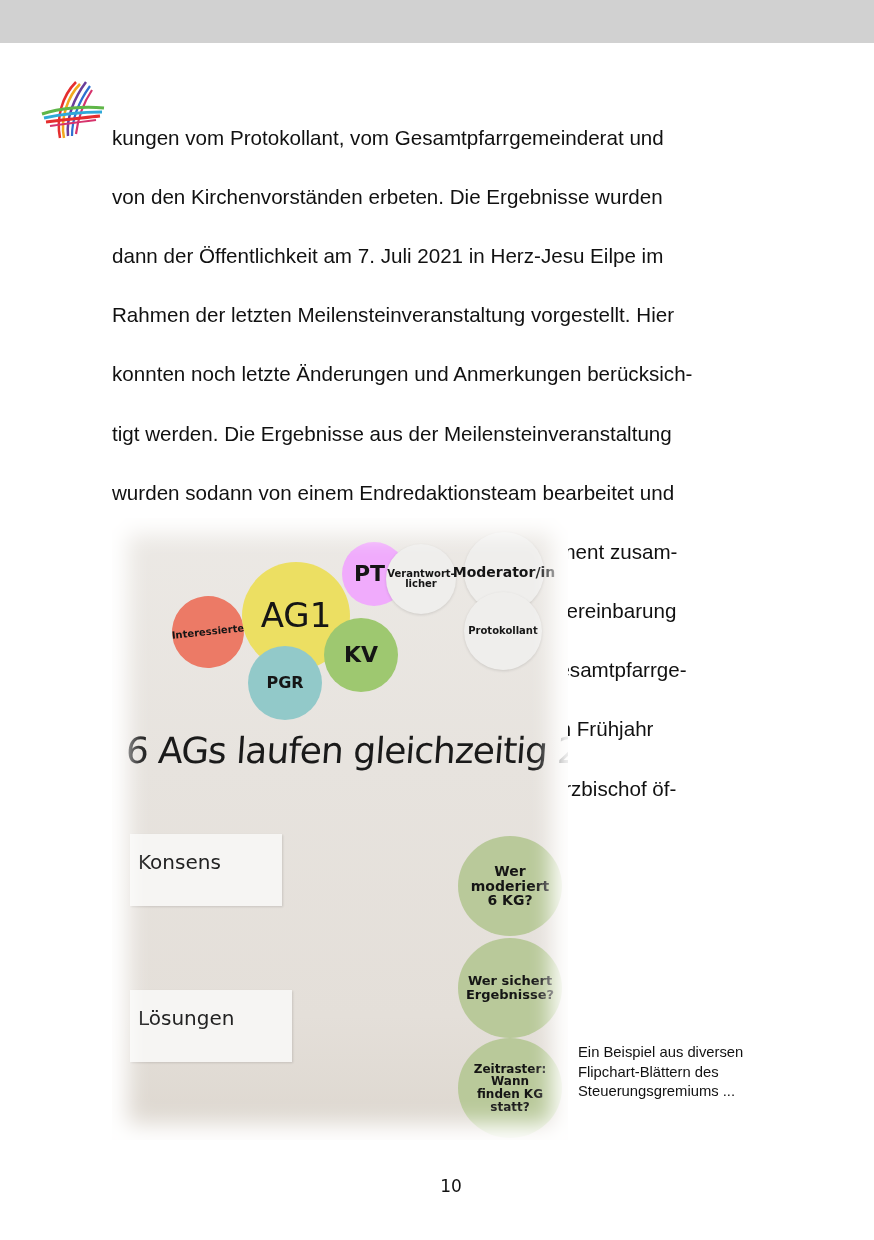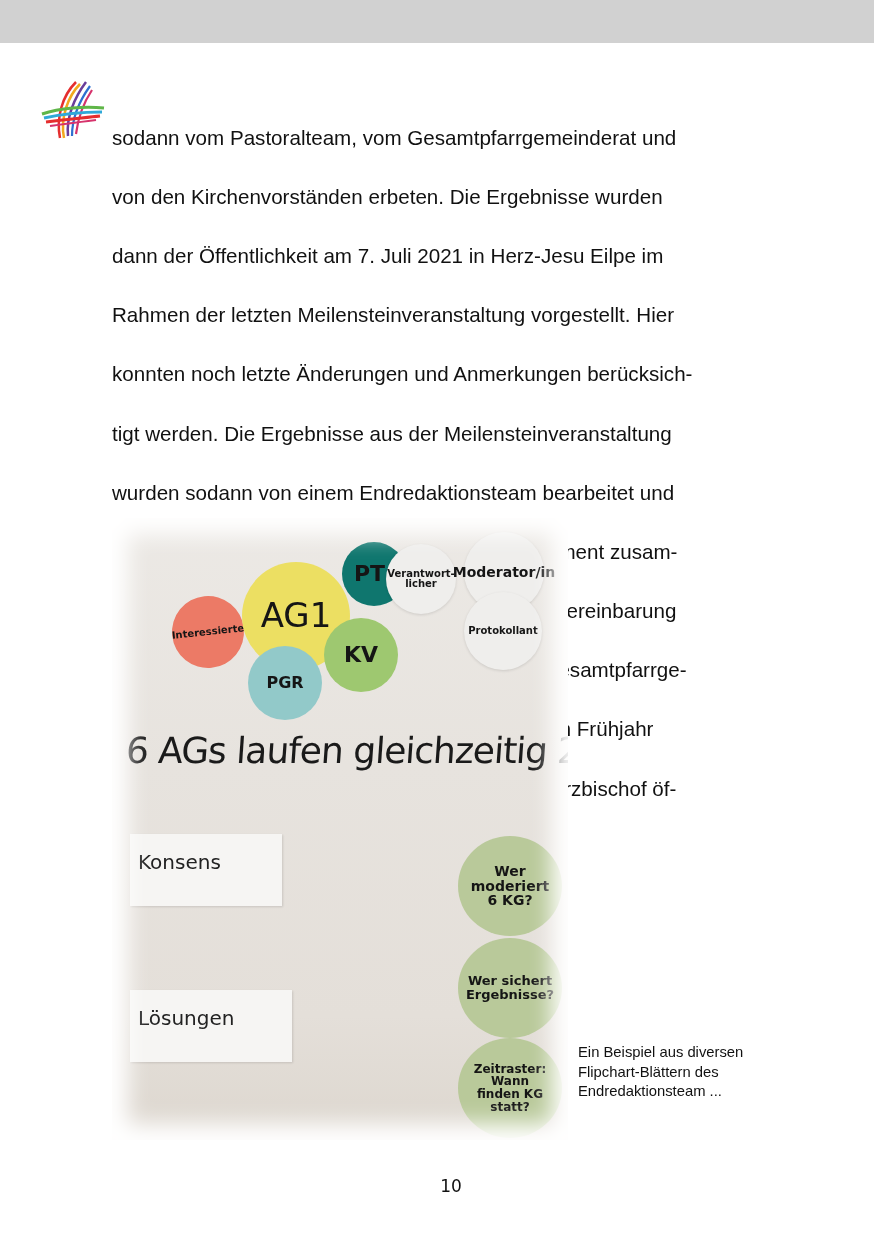--- a/index.html
+++ b/index.html
@@ -33,21 +33,21 @@
     }
 
     .circle {
       position: absolute; border-radius: 50%;
       display: flex; align-items: center; justify-content: center; text-align: center;
       font-family: "DejaVu Sans", sans-serif; color: #151515; font-weight: bold;
       line-height: 1.05;
     }
     .c-red { background: #ec7a66; }
     .c-yellow { background: #ecdf62; }
-    .c-orange { background: #0f766e; text-align: right; }
+    .c-orange { background: #f0abfc; text-align: right; }
     .c-green { background: #9ec870; }
     .c-blue { background: #92c9c9; }
     .c-white { background: #efeeec; box-shadow: 0 1px 3px rgba(0,0,0,0.12); }
     .c-sage { background: #b9c99a; }
 
     .handwritten-title {
       position: absolute; left: 14px; top: 212px; width: 430px;
       font-family: "DejaVu Sans", sans-serif; font-size: 36px; color: #1a1a1a;
       letter-spacing: -1px; transform: skewX(-4deg); white-space: nowrap;
     }
@@ -84,21 +84,21 @@
     <path d="M32 58 C 32 40, 40 22, 50 8" stroke="#2f6fd0" stroke-width="2.2" fill="none"></path>
     <path d="M36 56 C 38 40, 44 24, 52 12" stroke="#d6336c" stroke-width="2.2" fill="none"></path>
     <path d="M2 36 C 20 30, 44 28, 64 30" stroke="#5fb648" stroke-width="3" fill="none"></path>
     <path d="M4 40 C 22 36, 44 34, 62 34" stroke="#2fa9d8" stroke-width="3" fill="none"></path>
     <path d="M6 44 C 22 42, 42 40, 60 38" stroke="#e52e2e" stroke-width="3" fill="none"></path>
     <path d="M10 48 C 24 46, 40 44, 56 42" stroke="#d6336c" stroke-width="2.2" fill="none"></path>
   </svg>
 </div>
 
 <div class="body-text">
-  <span class="line">sodann vom Pastoralteam, vom Gesamtpfarrgemeinderat und</span>
+  <span class="line">kungen vom Protokollant, vom Gesamtpfarrgemeinderat und</span>
   <span class="line">von den Kirchenvorständen erbeten. Die Ergebnisse wurden</span>
   <span class="line">dann der Öffentlichkeit am 7. Juli 2021 in Herz-Jesu Eilpe im</span>
   <span class="line">Rahmen der letzten Meilensteinveranstaltung vorgestellt. Hier</span>
   <span class="line">konnten noch letzte Änderungen und Anmerkungen berücksich-</span>
   <span class="line">tigt werden. Die Ergebnisse aus der Meilensteinveranstaltung</span>
   <span class="line">wurden sodann von einem Endredaktionsteam bearbeitet und</span>
   <span class="line">in ein sprachlich einheitliches und flüssiges Dokument zusam-</span>
   <span class="line">mengefasst. Diese nun hier vorliegende Pastoralvereinbarung</span>
   <span class="line">wurde im Herbst 2018 vom Pastoralteam, dem Gesamtpfarrge-</span>
   <span class="line">meinderat und den Kirchenvorständen gebilligt. Im Frühjahr</span>
@@ -125,16 +125,16 @@
   <div class="paper-strip" style="top:472px; width:162px; height:72px;">Lösungen</div>
 
   <div class="circle c-sage" style="left:346px; top:318px; width:104px; height:100px; font-size:14px; padding:0 12px;">Wer moderiert 6 KG?</div>
   <div class="circle c-sage" style="left:346px; top:420px; width:104px; height:100px; font-size:13px; padding:0 12px;">Wer sichert Ergebnisse?</div>
   <div class="circle c-sage" style="left:346px; top:520px; width:104px; height:100px; font-size:12px; padding:0 12px;">Zeitraster: Wann finden KG statt?</div>
 </div>
 
 <div class="caption">
   <span class="line">Ein Beispiel aus diversen</span>
   <span class="line">Flipchart-Blättern des</span>
-  <span class="line">Endredaktionsteam ...</span>
+  <span class="line">Steuerungsgremiums ...</span>
 </div>
 
 <div class="page-number">10</div>
 
 </body></html>

